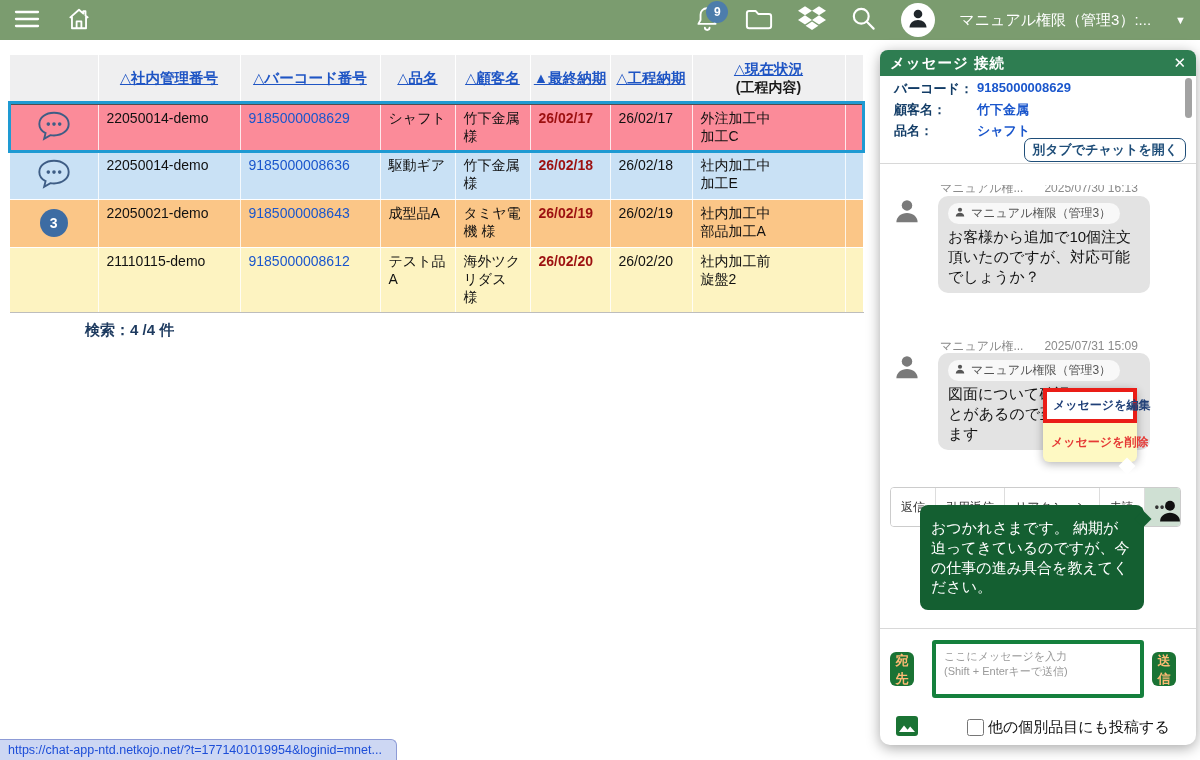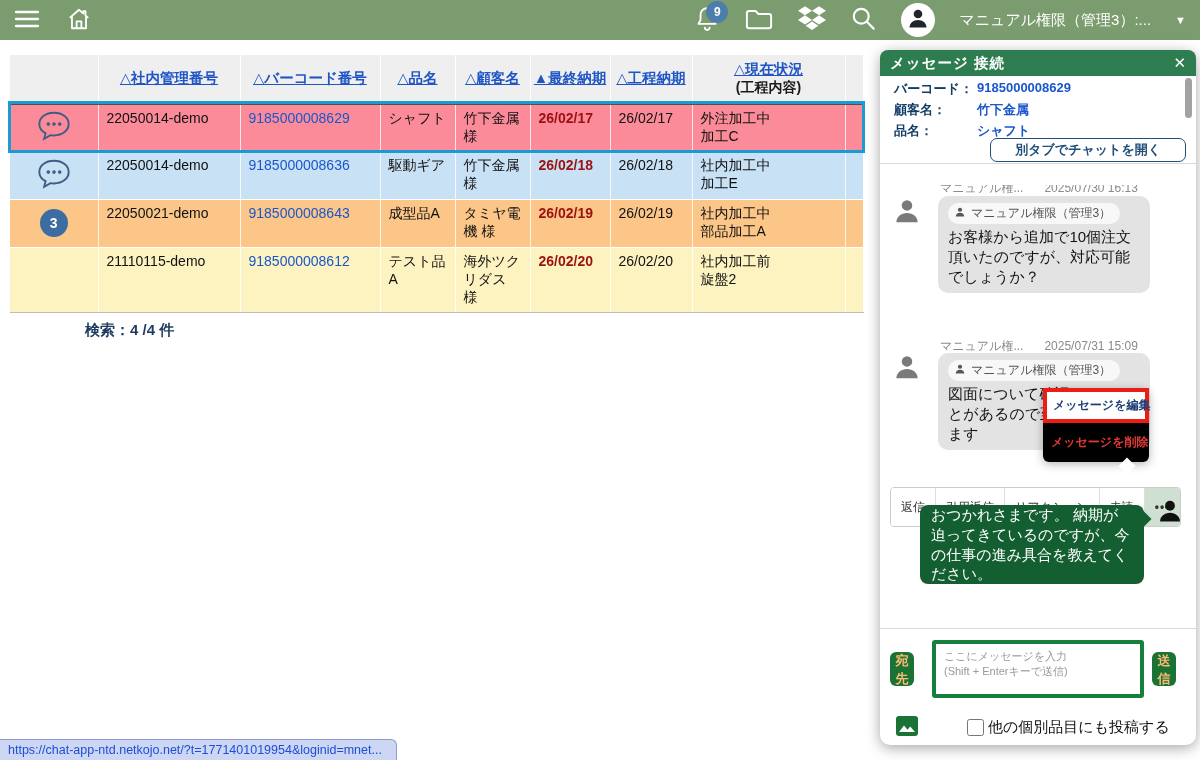--- a/index.html
+++ b/index.html
@@ -47,50 +47,50 @@
   .panel { position:absolute; left:880px; top:50px; width:316px; height:695px; background:#fff;
     border-radius:10px; box-shadow:0 3px 14px rgba(0,0,0,.35); }
   .panel-header { position:absolute; left:0; top:0; width:100%; height:26px; background:#2e7d51;
     border-radius:8px 8px 0 0; display:flex; align-items:center; padding:0 10px; }
   .panel-title { color:#fff; font-size:14.5px; font-weight:bold; letter-spacing:1px; }
   .panel-close { margin-left:auto; background:none; border:none; color:#fff; font-size:15px; cursor:pointer; }
   .info-label { position:absolute; left:14px; font-size:13px; font-weight:bold; color:#123c66; }
   .info-value { position:absolute; left:97px; font-size:13px; font-weight:bold; color:#1a56cc; }
   .open-tab-btn { position:absolute; right:10px; top:88px; height:24px; background:#fff;
     border:1.5px solid #1f4e79; border-radius:7px; color:#1f4e79; font-size:13px; font-weight:bold;
-    padding:0 24px; cursor:pointer; }
+    padding:0 7px; cursor:pointer; }
   .panel-divider { position:absolute; left:0; width:100%; border-top:1px solid #d8d8d8; }
   .v-scroll-thumb { position:absolute; left:305px; top:28px; width:7px; height:40px; background:#a2a2a2; border-radius:4px; cursor:grab; }
 
   .msg-header { position:absolute; left:60px; font-size:12px; color:#8a8a8a; white-space:nowrap; }
   .msg-header .t { margin-left:21px; }
   .clipbox { height:11px; overflow:hidden; }
   .clipbox > div { margin-top:-5px; }
   .msg-avatar { position:absolute; }
   .bubble-gray { position:absolute; left:58px; width:212px; background:#e3e3e3; border-radius:10px; padding:7px 10px; }
   .author-pill { display:inline-flex; align-items:center; gap:5px; background:#f8f8f8;
     border-radius:11px; padding:2px 9px 2px 6px; font-size:12px; color:#555; margin-bottom:3px;justify-content:space-between; }
   .bubble-text { font-size:15px; line-height:1.32; color:#111; }
 
   .toolbar { position:absolute; left:10px; top:417px; display:flex; background:#fff;
     border:1px solid #ccc; border-radius:4px; overflow:hidden;margin-top:20px; }
   .toolbar button { background:#fff; border:none; border-left:1px solid #ddd; font-size:12px;
     color:#333; padding:0 10px; height:38px; cursor:pointer; white-space:nowrap; }
   .toolbar button:first-child { border-left:none; }
   .toolbar button.active { background:#cfe0d3; letter-spacing:1px; font-weight:bold; }
 
-  .popup { position:absolute; left:163px; top:338px; width:106px; background:#000000; border-radius:6px;
+  .popup { position:absolute; left:163px; top:338px; width:94px; background:#fef9c3; border-radius:6px;
     box-shadow:0 2px 10px rgba(0,0,0,.3); z-index:5; }
   .popup-edit { border:4px solid #ea1d17; padding:5px 6px; font-size:12px; font-weight:bold;
     color:#1f3f77; background:#fff; cursor:pointer; white-space:nowrap; }
   .popup-delete { padding:11px 8px; font-size:12px; font-weight:bold; color:#e53935; cursor:pointer; white-space:nowrap; }
   .popup-tail { position:absolute; left:78px; top:72px; width:12px; height:12px; background:#fff; transform:rotate(45deg); }
 
   .bubble-green { position:absolute; left:40px; top:455px; width:224px; background:#145f31;
-    border-radius:8px; padding:0 11px; }
+    border-radius:8px; padding:13px 11px; }
   .bubble-green .bubble-text { color:#fff; }
   .green-tail { position:absolute; right:-5px; top:8px; width:12px; height:12px; background:#145f31; transform:rotate(45deg); }
 
   .to-btn,.send-btn { position:absolute; width:24px; height:34px; background:#1a7334; border:none;
     border-radius:6px; color:#fdba74; font-size:13px; font-weight:bold; cursor:pointer; padding:0; }
   .to-btn { left:10px; top:602px; }
   .send-btn { left:272px; top:602px; }
   .composer-input { position:absolute; left:52px; top:590px; width:212px; height:58px;
     border:4px solid #15803d; border-radius:3px; resize:none; font-size:11px; padding:5px 8px;
     font-family:"Liberation Sans","DejaVu Sans",sans-serif; color:#111; }

